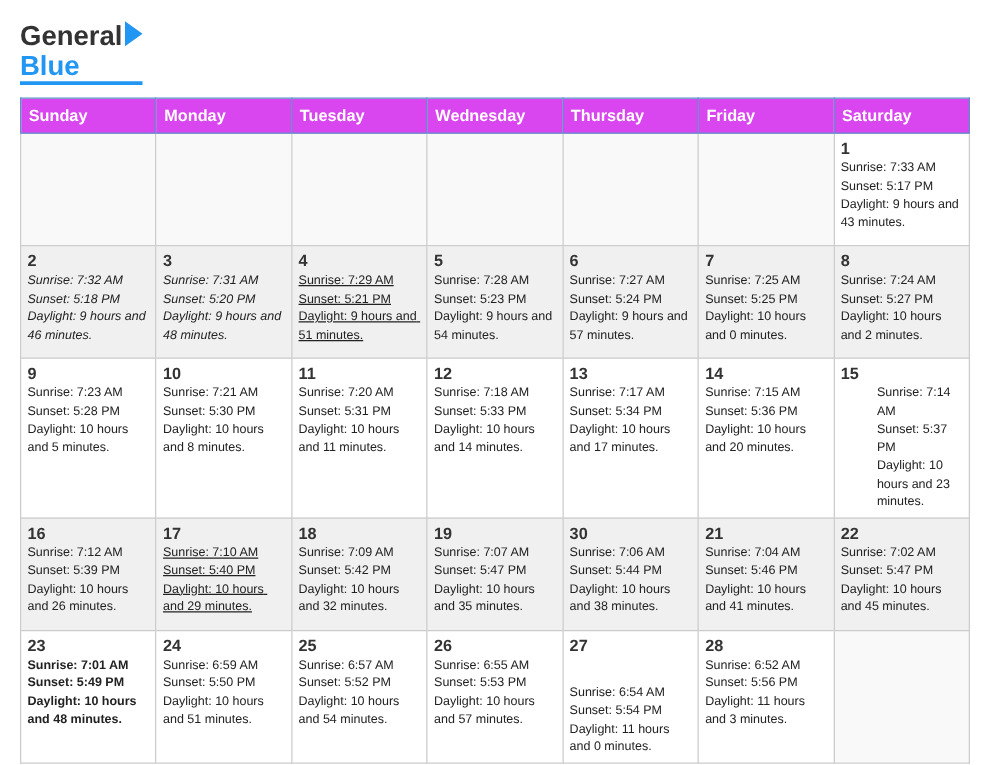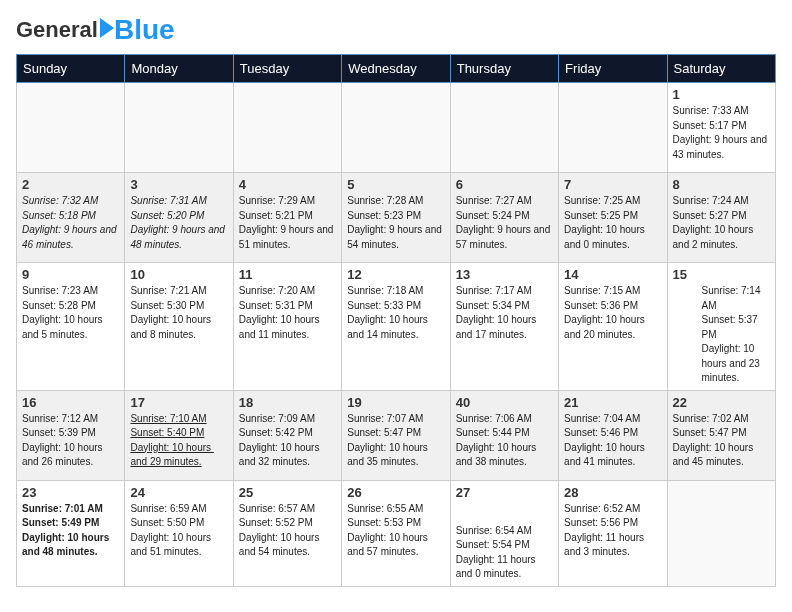--- a/index.html
+++ b/index.html
@@ -11,22 +11,22 @@
       padding: 16px;
     }
     .header {
       display: flex;
       justify-content: space-between;
       align-items: flex-start;
       margin-bottom: 10px;
     }
     .logo {
       display: flex;
-      flex-direction: row;
-      align-items: center;
+      flex-direction: column;
+      align-items: flex-start;
     }
     .logo-arrow {
       width: 0;
       height: 0;
       border-top: 10px solid transparent;
       border-bottom: 10px solid transparent;
       border-left: 14px solid #2196F3;
       display: inline-block;
       vertical-align: middle;
       margin-left: 2px;
@@ -54,24 +54,24 @@
     .location {
       font-size: 15px;
       color: #555;
     }
     .calendar {
       width: 100%;
       border-collapse: collapse;
       border: 1px solid #ccc;
     }
     .calendar th {
-      background: #0f172a;
+      background: #d946ef;
       color: #fff;
       font-size: 13px;
-      font-weight: normal;
+      font-weight: bold;
       padding: 6px 6px;
       text-align: left;
       border: 1px solid #5a90c8;
     }
     .calendar td {
       vertical-align: top;
       border: 1px solid #ccc;
       padding: 4px 5px;
       width: 108px;
       min-height: 80px;
@@ -101,21 +101,21 @@
 </head>
 <body>
 
 <div class="header">
   <div class="logo">
     <div class="logo-line">
       <span style="font-size:22px;font-weight:bold;color:#333;">General</span>
       <div class="logo-arrow"></div>
     </div>
     <div style="display:flex;align-items:center;">
-      <span style="font-size:28px;font-weight:bold;color:#2196F3;line-height:1;">Blue</span>
+      <span style="font-size:22px;font-weight:bold;color:#2196F3;line-height:1;">Blue</span>
     </div>
     <div class="logo-underline"></div>
   </div>
   <div class="title-block">
     <div class="month-title"></div>
     <div class="location"></div>
   </div>
 </div>
 
 <table class="calendar">
@@ -153,21 +153,21 @@
 Daylight: 9 hours and 46 minutes.</div>
         </td>
         <td>
           <span class="day-number">3</span>
           <div class="day-info" style="white-space: pre-wrap; font-style: italic;">Sunrise: 7:31 AM
 Sunset: 5:20 PM
 Daylight: 9 hours and 48 minutes.</div>
         </td>
         <td>
           <span class="day-number">4</span>
-          <div class="day-info" style="white-space: pre-wrap;">Sunrise: 7:29 AM
+          <div class="day-info" style="white-space: pre-wrap; text-decoration: underline;">Sunrise: 7:29 AM
 Sunset: 5:21 PM
 Daylight: 9 hours and 51 minutes.</div>
         </td>
         <td>
           <span class="day-number">5</span>
           <div class="day-info" style="white-space: pre-wrap;">Sunrise: 7:28 AM
 Sunset: 5:23 PM
 Daylight: 9 hours and 54 minutes.</div>
         </td>
         <td>
@@ -252,21 +252,21 @@
 Sunset: 5:42 PM
 Daylight: 10 hours and 32 minutes.</div>
         </td>
         <td>
           <span class="day-number">19</span>
           <div class="day-info" style="white-space: pre-wrap;">Sunrise: 7:07 AM
 Sunset: 5:47 PM
 Daylight: 10 hours and 35 minutes.</div>
         </td>
         <td>
-          <span class="day-number">40</span>
+          <span class="day-number">30</span>
           <div class="day-info" style="white-space: pre-wrap;">Sunrise: 7:06 AM
 Sunset: 5:44 PM
 Daylight: 10 hours and 38 minutes.</div>
         </td>
         <td>
           <span class="day-number">21</span>
           <div class="day-info" style="white-space: pre-wrap;">Sunrise: 7:04 AM
 Sunset: 5:46 PM
 Daylight: 10 hours and 41 minutes.</div>
         </td>

